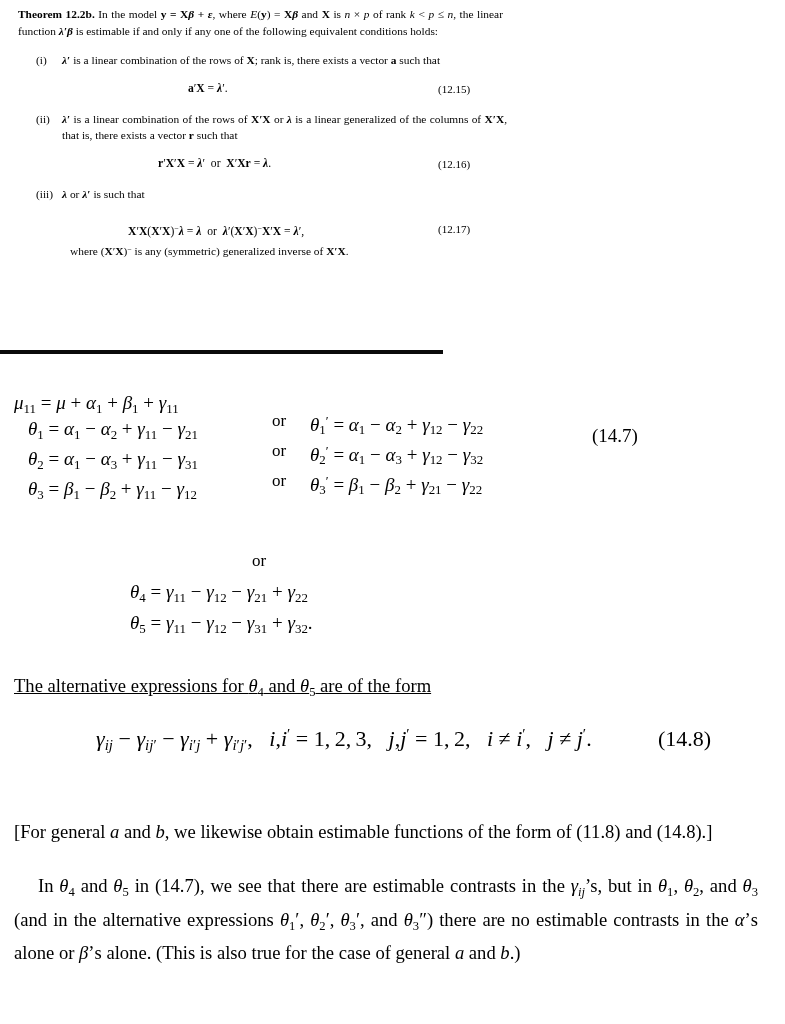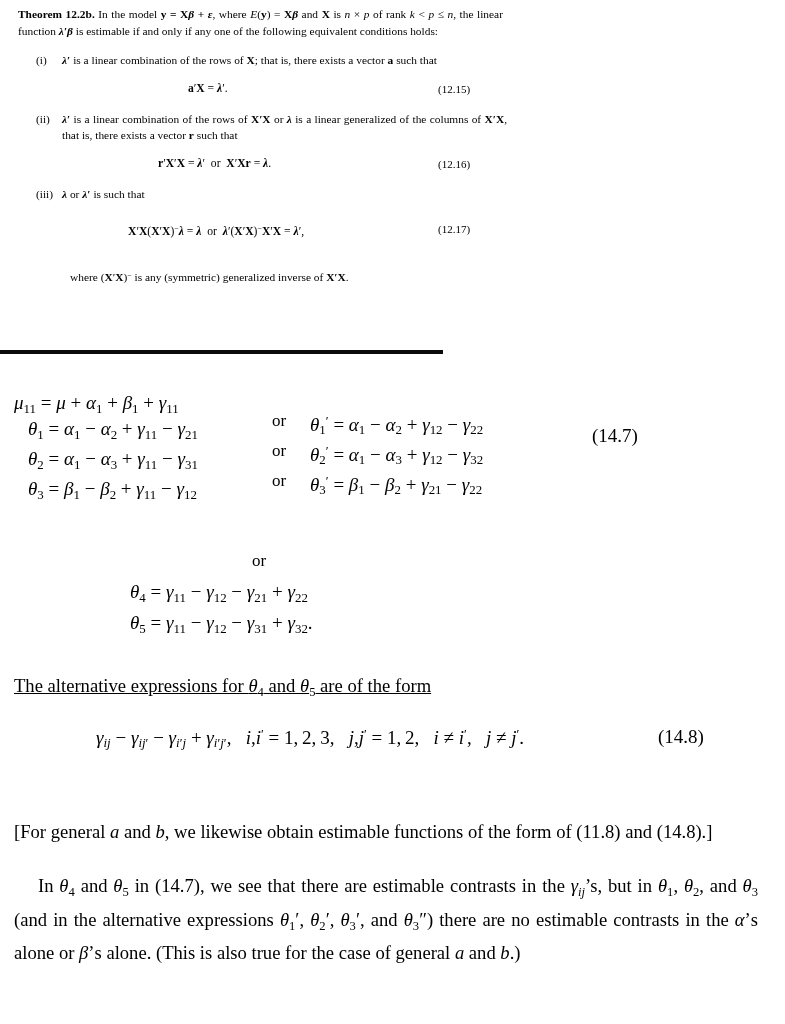--- a/index.html
+++ b/index.html
@@ -57,21 +57,21 @@
   .thm-eq .ctr {
     position: absolute;
   }
   .thm-eq .eqno {
     position: absolute;
     left: 420px;
     top: 0;
     font-size: 11px;
   }
   .where-line {
-    margin-top: 30px;
+    margin-top: 4px;
     margin-left: 52px;
     font-size: 11.4px;
   }
 
   
   #divider {
     position: absolute;
     left: 0px;
     top: 350px;
     width: 443px;
@@ -126,21 +126,21 @@
     line-height: 27px;
     font-family: "Liberation Serif", "DejaVu Serif", serif;
   }
   #alt-line { left: 14px; top: 672px; width: 740px; text-decoration: underline; }
 
   #math-148 {
     position: absolute;
     left: 0px;
     top: 726px;
     width: 785px;
-    font-size: 19px;
+    font-size: 22px;
     height: 32px;
   }
   #math-148 .body { position: absolute; left: 96px; top: 0; white-space: nowrap; }
   #math-148 .eqno { position: absolute; left: 658px; top: 0; }
 
   #para-1 {
     left: 14px;
     top: 818px;
     width: 744px;
     text-align: justify;
@@ -162,21 +162,21 @@
 
   <div id="theorem-body">
     <span class="bf">Theorem 12.2b.</span>
     <span>In the model </span><span class="bf nowrap">y&nbsp;=&nbsp;<span class="bf">X</span><span class="bfit">β</span>&nbsp;+&nbsp;<span class="bfit">ε</span></span><span>, where </span><span class="nowrap"><i>E</i>(<span class="bf">y</span>)&nbsp;=&nbsp;<span class="bf">X</span><span class="bfit">β</span></span><span> and </span><span class="bf">X</span><span> is </span><span class="nowrap"><i>n</i>&nbsp;×&nbsp;<i>p</i></span>
     <span>of rank </span><span class="nowrap"><i>k</i>&nbsp;&lt;&nbsp;<i>p</i>&nbsp;≤&nbsp;<i>n</i></span><span>, the linear function </span><span class="bf nowrap"><span class="bfit">λ</span><span class="pr">′</span><span class="bfit">β</span></span><span> is estimable if and only if any one of</span>
     <span>the following equivalent conditions holds:</span>
   </div>
 
   <div class="cond">
     <span class="num">(i)</span>
-    <span class="bf"><span class="bfit">λ</span><span class="pr">′</span></span><span> is a linear combination of the rows of </span><span class="bf">X</span><span>; that is, there exists a vector </span><span class="bf">a</span><span> such that</span>
+    <span class="bf"><span class="bfit">λ</span><span class="pr">′</span></span><span> is a linear combination of the rows of </span><span class="bf">X</span><span>; rank is, there exists a vector </span><span class="bf">a</span><span> such that</span>
   </div>
   <div class="thm-eq">
     <span class="ctr" style="left:170px;"><span class="bf">a</span><span>′</span><span class="bf">X</span>&nbsp;=&nbsp;<span class="bfit">λ</span><span>′</span>.</span>
     <span class="eqno">(12.15)</span>
   </div>
 
   <div class="cond">
     <span class="num">(ii)</span>
     <span class="bf"><span class="bfit">λ</span><span class="pr">′</span></span><span> is a linear combination of the rows of </span><span class="bf">X′X</span><span> or </span><span class="bfit">λ</span><span> is a linear generalized of</span>
     <span>the columns of </span><span class="bf">X′X</span><span>, that is, there exists a vector </span><span class="bf">r</span><span> such that</span>

